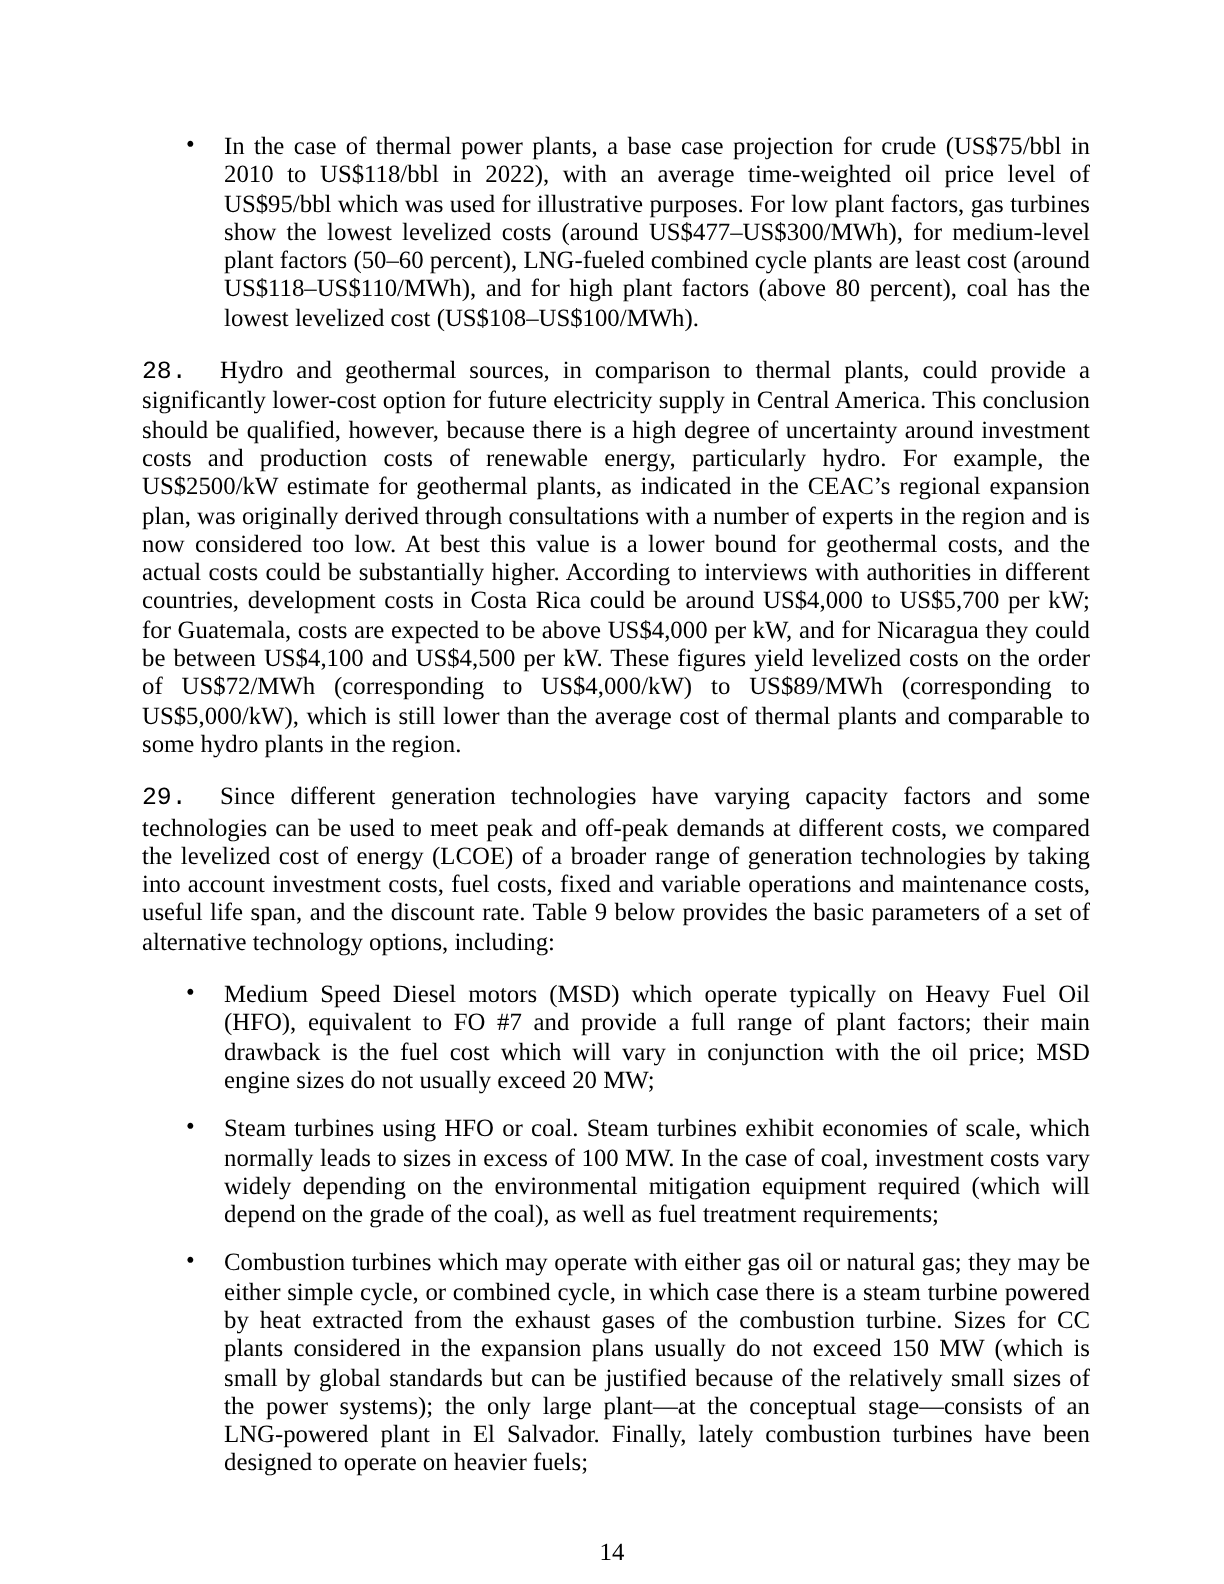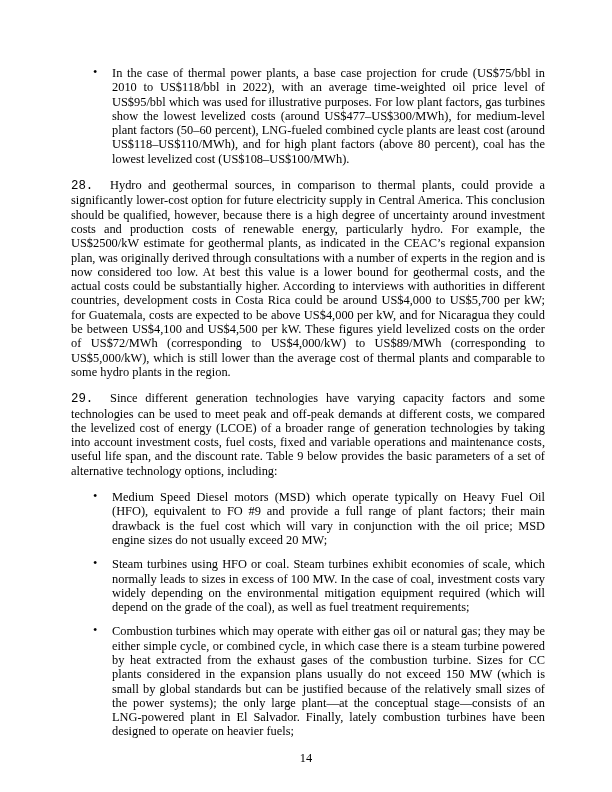--- a/index.html
+++ b/index.html
@@ -36,21 +36,21 @@
   ul.bullets li:last-child { margin-bottom: 0; }
   .bullet-marker {
     position: absolute;
     left: 22px;
     top: -1px;
   }
   .page-number {
     position: absolute;
     left: 0;
     right: 0;
-    bottom: 26px;
+    bottom: 8px;
     text-align: center;
     font-size: 12.4px;
   }
 </style>
 </head>
 <body>
 
 <div class="page">
   <div class="content">
 
@@ -61,21 +61,21 @@
       </li>
     </ul>
 
     <p class="para"><span class="pnum">28.</span><span>Hydro and geothermal sources, in comparison to thermal plants, could provide a significantly lower-cost option for future electricity supply in Central America. This conclusion should be qualified, however, because there is a high degree of uncertainty around investment costs and production costs of renewable energy, particularly hydro. For example, the US$2500/kW estimate for geothermal plants, as indicated in the CEAC’s regional expansion plan, was originally derived through consultations with a number of experts in the region and is now considered too low. At best this value is a lower bound for geothermal costs, and the actual costs could be substantially higher. According to interviews with authorities in different countries, development costs in Costa Rica could be around US$4,000 to US$5,700 per kW; for Guatemala, costs are expected to be above US$4,000 per kW, and for Nicaragua they could be between US$4,100 and US$4,500 per kW. These figures yield levelized costs on the order of US$72/MWh (corresponding to US$4,000/kW) to US$89/MWh (corresponding to US$5,000/kW), which is still lower than the average cost of thermal plants and comparable to some hydro plants in the region.</span></p>
 
     <p class="para"><span class="pnum">29.</span><span>Since different generation technologies have varying capacity factors and some technologies can be used to meet peak and off-peak demands at different costs, we compared the levelized cost of energy (LCOE) of a broader range of generation technologies by taking into account investment costs, fuel costs, fixed and variable operations and maintenance costs, useful life span, and the discount rate. Table 9 below provides the basic parameters of a set of alternative technology options, including:</span></p>
 
     <ul class="bullets">
       <li>
         <span class="bullet-marker">•</span>
-        <span>Medium Speed Diesel motors (MSD) which operate typically on Heavy Fuel Oil (HFO), equivalent to FO #9 and provide a full range of plant factors; their main drawback is the fuel cost which will vary in conjunction with the oil price; MSD engine sizes do not usually exceed 20 MW;</span>
+        <span>Medium Speed Diesel motors (MSD) which operate typically on Heavy Fuel Oil (HFO), equivalent to FO #7 and provide a full range of plant factors; their main drawback is the fuel cost which will vary in conjunction with the oil price; MSD engine sizes do not usually exceed 20 MW;</span>
       </li>
       <li>
         <span class="bullet-marker">•</span>
         <span>Steam turbines using HFO or coal. Steam turbines exhibit economies of scale, which normally leads to sizes in excess of 100 MW. In the case of coal, investment costs vary widely depending on the environmental mitigation equipment required (which will depend on the grade of the coal), as well as fuel treatment requirements;</span>
       </li>
       <li>
         <span class="bullet-marker">•</span>
         <span>Combustion turbines which may operate with either gas oil or natural gas; they may be either simple cycle, or combined cycle, in which case there is a steam turbine powered by heat extracted from the exhaust gases of the combustion turbine.  Sizes for CC plants considered in the expansion plans usually do not exceed 150 MW (which is small by global standards but can be justified because of the relatively small sizes of the power systems); the only large plant—at the conceptual stage—consists of an LNG-powered plant in El Salvador.  Finally, lately combustion turbines have been designed to operate on heavier fuels;</span>
       </li>
     </ul>

